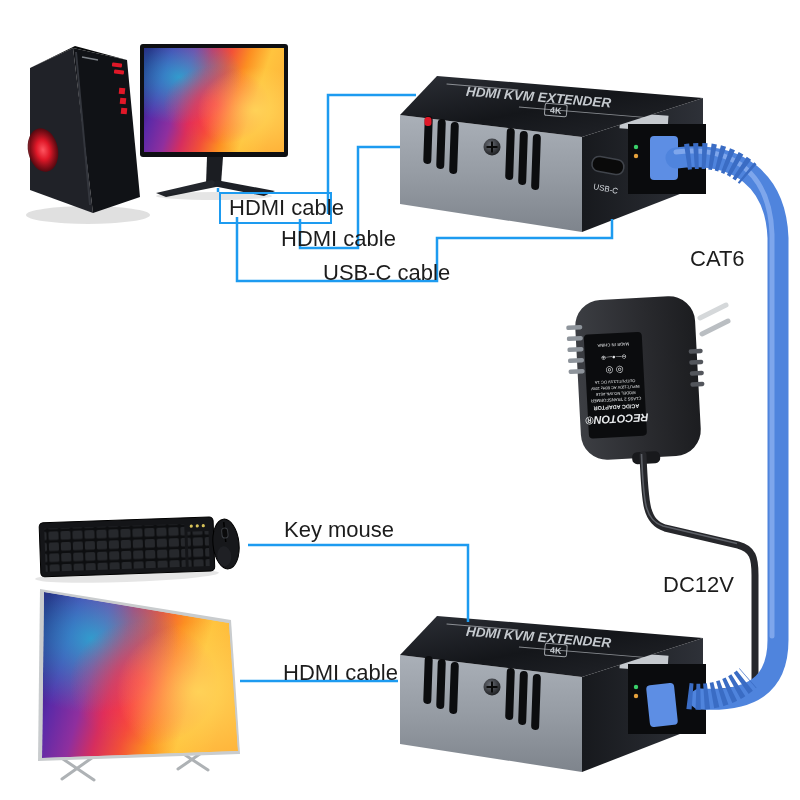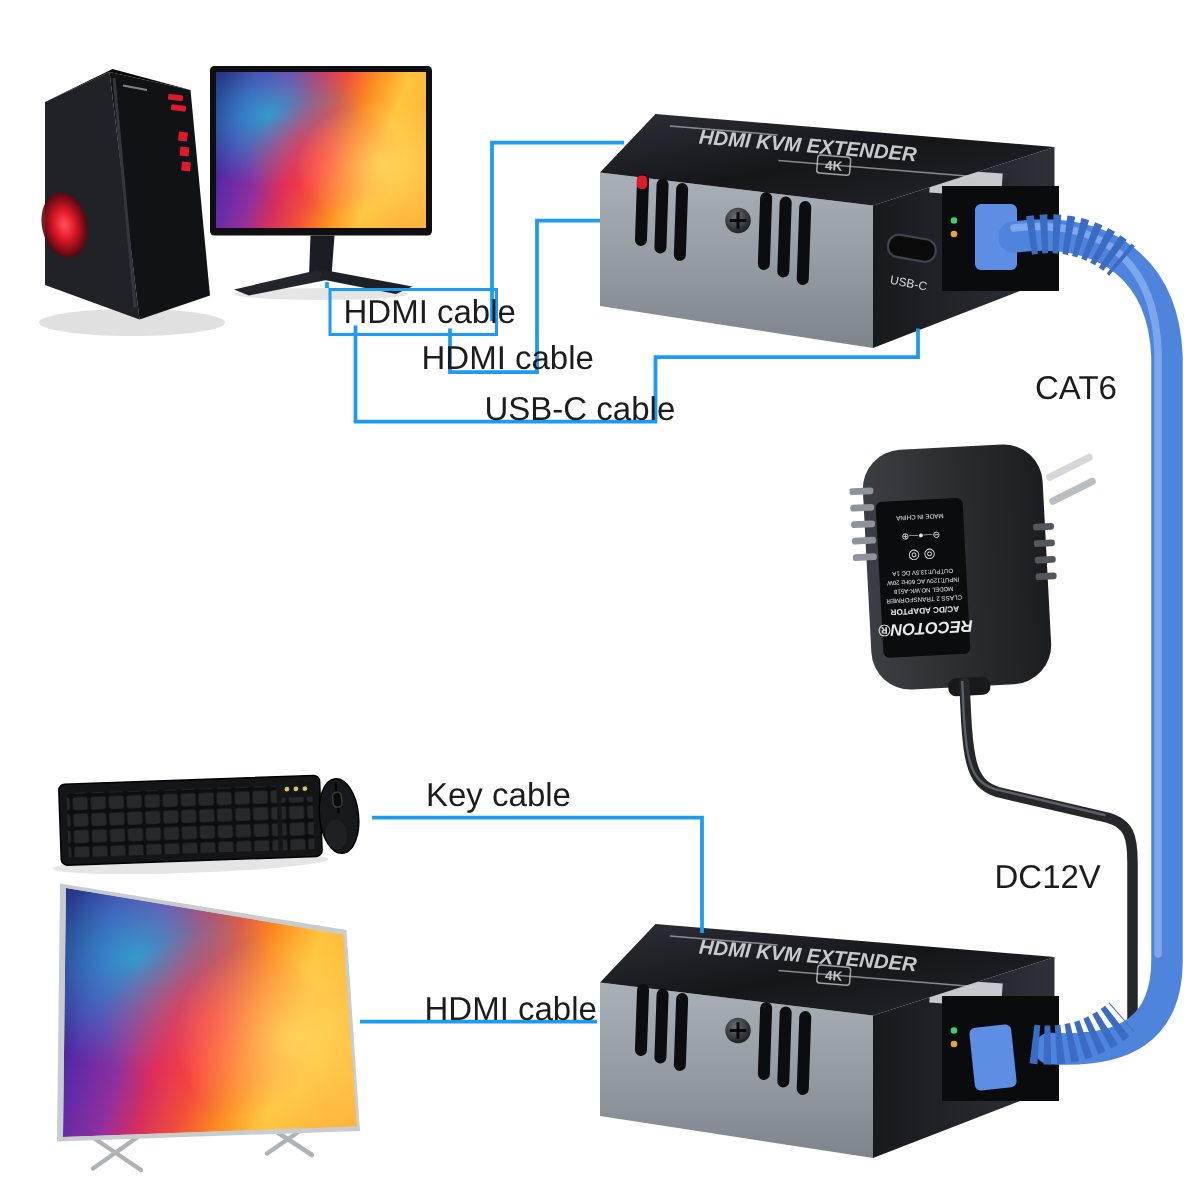--- a/index.html
+++ b/index.html
@@ -252,16 +252,16 @@
     <polyline points="248,545 468,545 468,622"></polyline>
     <polyline points="240,681 398,681"></polyline>
   </g>
 </svg>
 
 <div class="lbl boxed" style="left:219px;top:192px;width:93px;text-align:center;">HDMI cable</div>
 <div class="lbl" style="left:281px;top:226px;">HDMI cable</div>
 <div class="lbl" style="left:303px;top:260px;margin-left:20px;">USB-C cable</div>
 <div class="lbl" style="left:690px;top:200px;margin-top:46px;">CAT6</div>
 <div class="lbl" style="left:663px;top:572px;">DC12V</div>
-<div class="lbl" style="left:284px;top:517px;">Key cable</div>
+<div class="lbl" style="left:284px;top:517px;">Key mouse</div>
 <div class="lbl" style="left:283px;top:660px;">HDMI cable</div>
 
 </div>
 
 </body></html>

